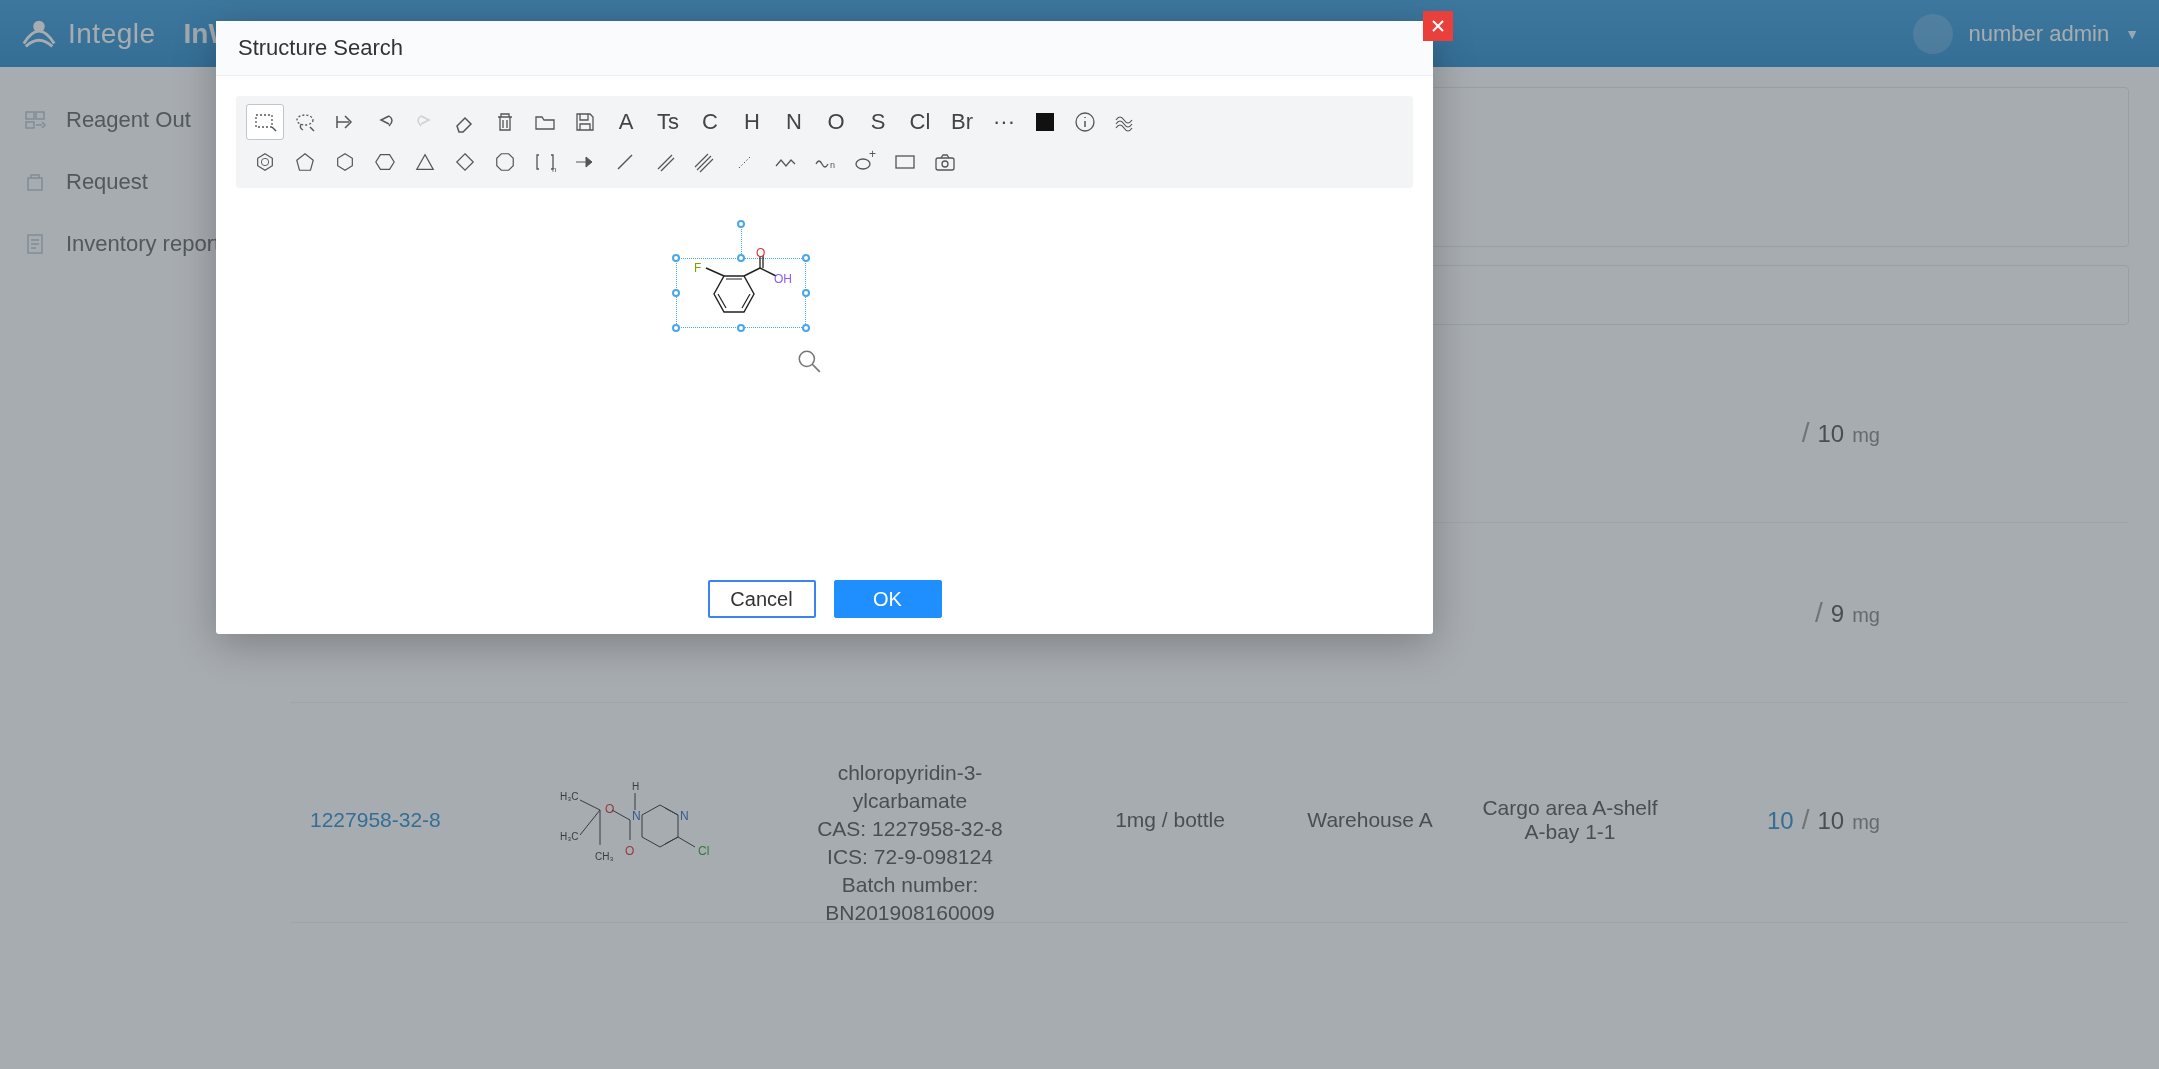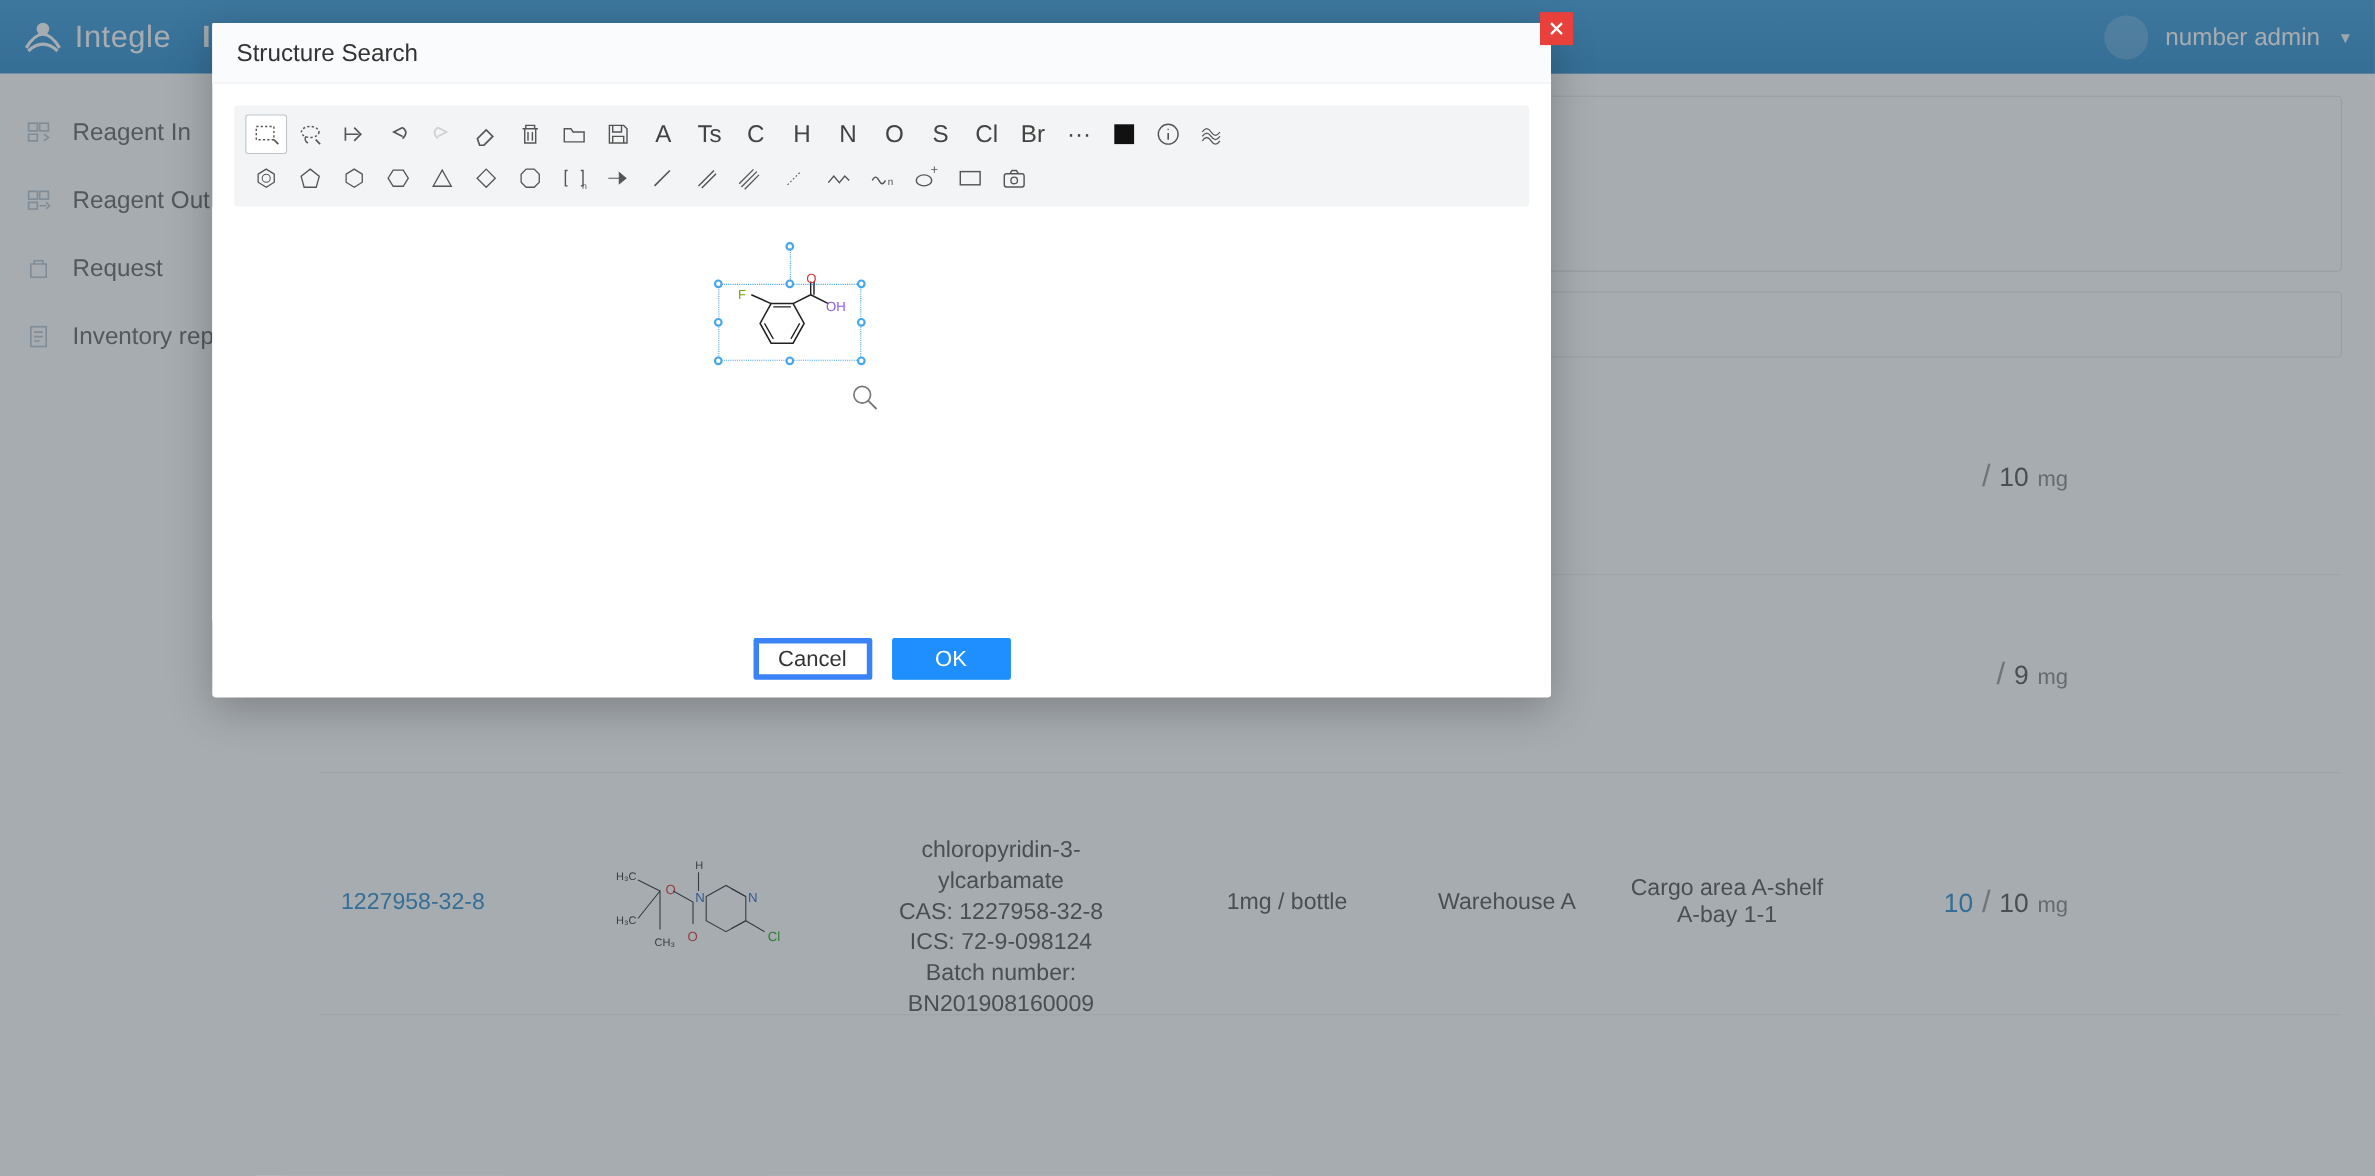--- a/index.html
+++ b/index.html
@@ -31,21 +31,21 @@
 .qty { display: flex; align-items: baseline; gap: 8px; justify-content: flex-end; }
 .qty .num-a { color: #2f8fcf; font-size: 24px; }
 .qty .slash { color: #999; font-size: 28px; }
 .qty .num-b { color: #555; font-size: 24px; }
 .qty .unit { color: #888; font-size: 20px; }
 
 
 .overlay { position: absolute; inset: 0; background: rgba(60,70,80,.45); }
 
 
-.modal { position: absolute; top: 21px; left: 193px; width: 1217px; height: 613px; background: #fff; border-radius: 3px; box-shadow: 0 10px 40px rgba(0,0,0,.25); display: flex; flex-direction: column; }
+.modal { position: absolute; top: 21px; left: 216px; width: 1217px; height: 613px; background: #fff; border-radius: 3px; box-shadow: 0 10px 40px rgba(0,0,0,.25); display: flex; flex-direction: column; }
 .modal-header { height: 55px; display: flex; align-items: center; padding: 0 22px; border-bottom: 1px solid #eceff1; background: #fafbfc; position: relative; }
 .modal-title { font-size: 22px; color: #333; }
 .modal-close { position: absolute; right: -20px; top: -10px; width: 30px; height: 30px; background: #e9403c; color: #fff; display: flex; align-items: center; justify-content: center; cursor: pointer; font-size: 18px; }
 
 .modal-body { flex: 1; padding: 20px 0 0 0; display: flex; flex-direction: column; }
 .toolbar-wrap { margin: 0 20px; background: #f3f4f5; border-radius: 3px; padding: 6px 10px; }
 .tool-row { display: flex; align-items: center; gap: 2px; height: 40px; }
 .tool-btn { width: 38px; height: 36px; display: flex; align-items: center; justify-content: center; cursor: pointer; color: #555; border-radius: 3px; font-size: 20px; }
 .tool-btn.box { border: 1px solid #bfc5c9; background: #fff; }
 .tool-btn.text-atom { font-family: Arial, sans-serif; font-size: 22px; color: #444; width: 40px; }
@@ -56,21 +56,21 @@
 .canvas-area { flex: 1; position: relative; background: #fff; }
 .molecule-box { position: absolute; left: 460px; top: 60px; width: 130px; height: 90px; border: none; }
 .sel-handle { width: 8px; height: 8px; background: #fff; border: 2px solid #49a7e9; border-radius: 50%; position: absolute; }
 .sel-rect { position: absolute; left: 0; top: 10px; right: 0; bottom: 10px; border: 1px dotted #49a7e9; }
 .rot-handle { width: 8px; height: 8px; background: #fff; border: 2px solid #49a7e9; border-radius: 50%; position: absolute; left: 50%; top: -28px; transform: translateX(-50%); }
 .rot-line { position: absolute; left: 50%; top: -22px; width: 0; height: 28px; border-left: 1px dotted #49a7e9; }
 .magnifier { position: absolute; left: 580px; top: 160px; width: 26px; height: 26px; }
 
 .modal-footer { height: 70px; display: flex; align-items: center; justify-content: center; gap: 18px; }
 .btn { min-width: 108px; height: 38px; font-size: 20px; display: flex; align-items: center; justify-content: center; cursor: pointer; border-radius: 2px; }
-.btn-cancel { background: #fff; border: 5px solid #3b82f6; color: #333; }
+.btn-cancel { background: #fff; border: 2px solid #3b82f6; color: #333; }
 .btn-ok { background: #1f8fff; color: #fff; border: 1px solid #1f8fff; }
 
 
 .atom { font: 12px Arial; position: absolute; }
 .atom.O { color: #d33; }
 .atom.OH { color: #8b5cf6; }
 .atom.F { color: #7aa200; }
 </style>
 </head>
 <body>
@@ -87,30 +87,20 @@
       <span class="product">InWMS</span>
     </div>
     <div class="topbar-right">
       <span class="avatar"></span>
       <span>number admin</span>
       <span class="dropdown-caret">▼</span>
     </div>
   </div>
 
   <div class="sidebar">
-    <div class="sidebar-item">
-      <span class="sidebar-icon">
-          <svg viewBox="0 0 24 24" width="24" height="24">
-            <rect x="3" y="4" width="8" height="7" fill="none" stroke="currentColor" stroke-width="1.5"></rect>
-            <rect x="13" y="4" width="8" height="7" fill="none" stroke="currentColor" stroke-width="1.5"></rect>
-            <path d="M3 20 h8 v-6 h-8z M17 14 l4 3 -4 3" fill="none" stroke="currentColor" stroke-width="1.5"></path>
-          </svg>
-        </span>
-      <span>Reagent In</span>
-    </div>
     <div class="sidebar-item">
       <span class="sidebar-icon">
           <svg viewBox="0 0 24 24" width="24" height="24">
             <rect x="3" y="4" width="8" height="7" fill="none" stroke="currentColor" stroke-width="1.5"></rect>
             <rect x="13" y="4" width="8" height="7" fill="none" stroke="currentColor" stroke-width="1.5"></rect>
             <path d="M3 20 h8 v-6 h-8z M13 17 h6 M19 14 l3 3 -3 3" fill="none" stroke="currentColor" stroke-width="1.5"></path>
           </svg>
         </span>
       <span>Reagent Out</span>
     </div>

